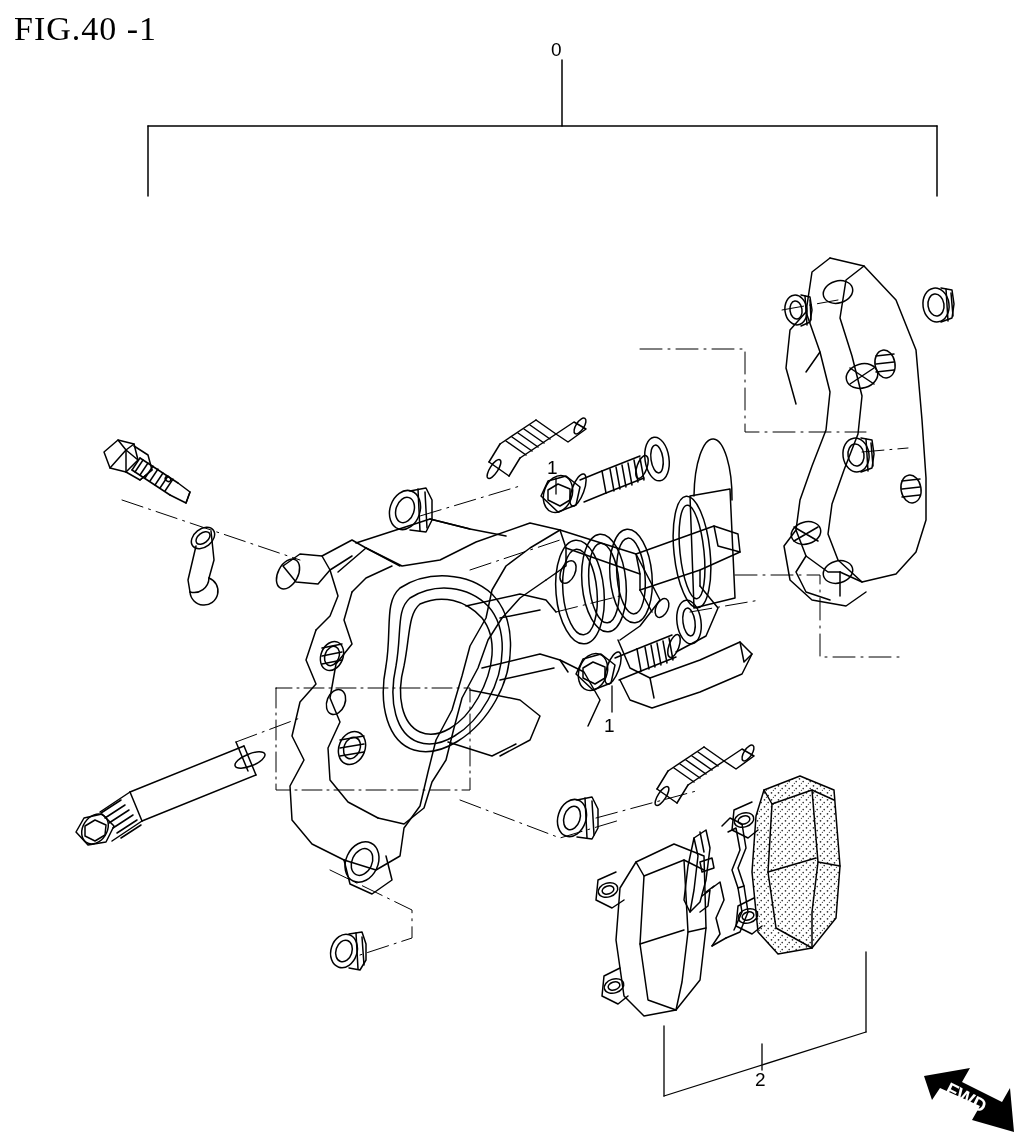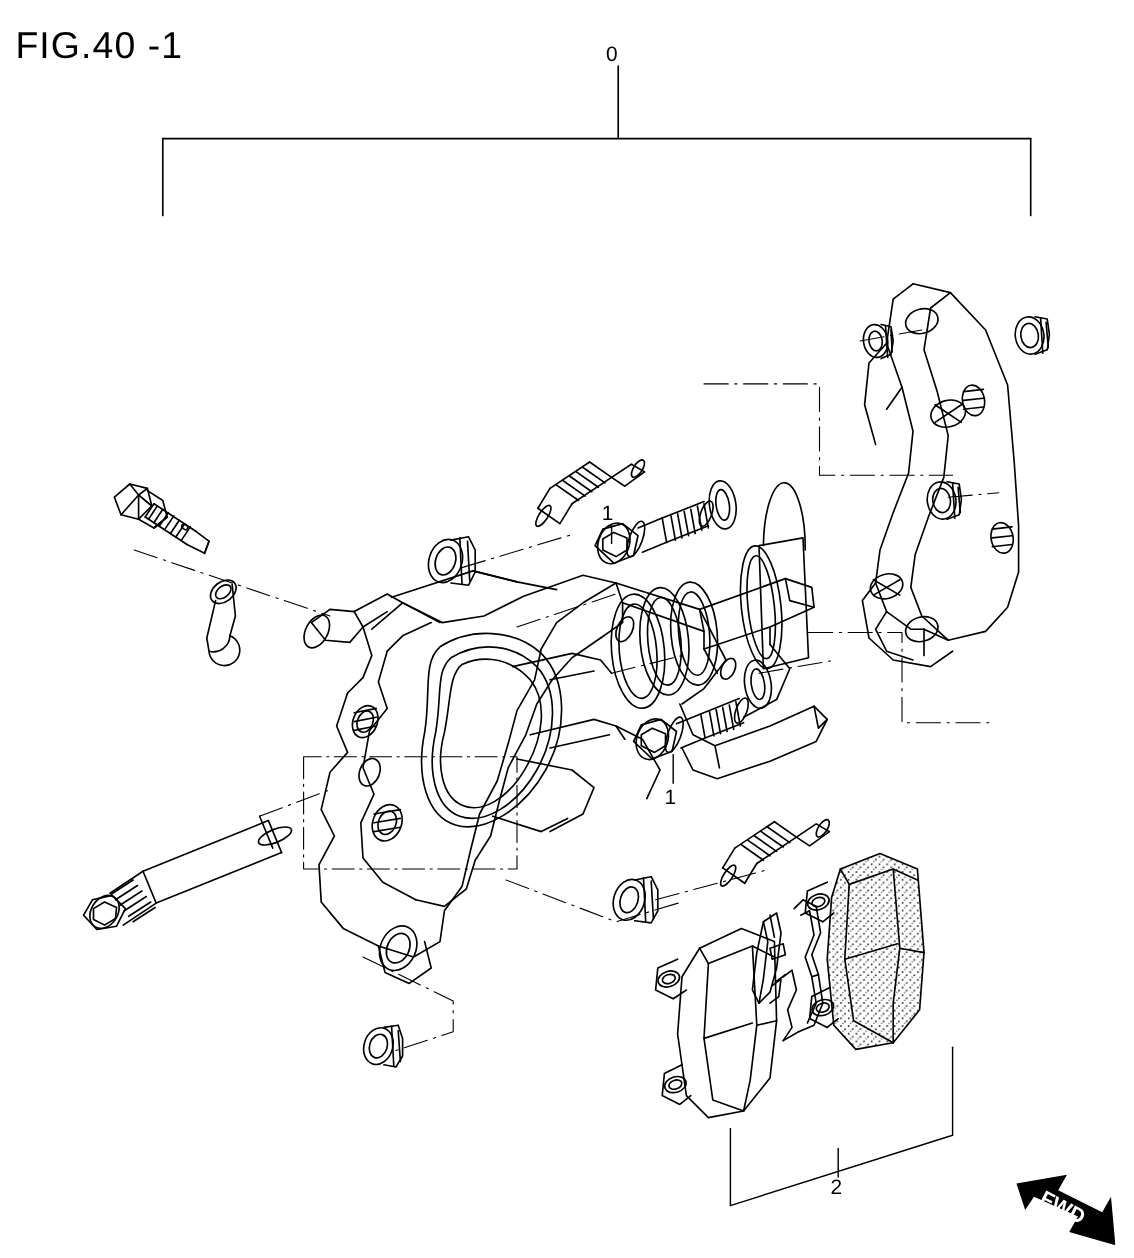--- a/index.html
+++ b/index.html
@@ -17,25 +17,25 @@
   }
   #sheet {
     position: relative;
     width: 1031px;
     height: 1144px;
     background: #ffffff;
   }
   #fig-title {
     position: absolute;
     left: 14px;
-    top: 23px;
+    top: 10px;
     font-size: 34px;
     letter-spacing: 1px;
     color: #000;
-    font-family: Liberation Sans, sans-serif;
+    font-family: Liberation Serif, serif;
     white-space: pre;
   }
   .callout {
     position: absolute;
     font-size: 19px;
     color: #000;
     font-family: "Liberation Sans", sans-serif;
     line-height: 1;
     text-align: center;
   }

